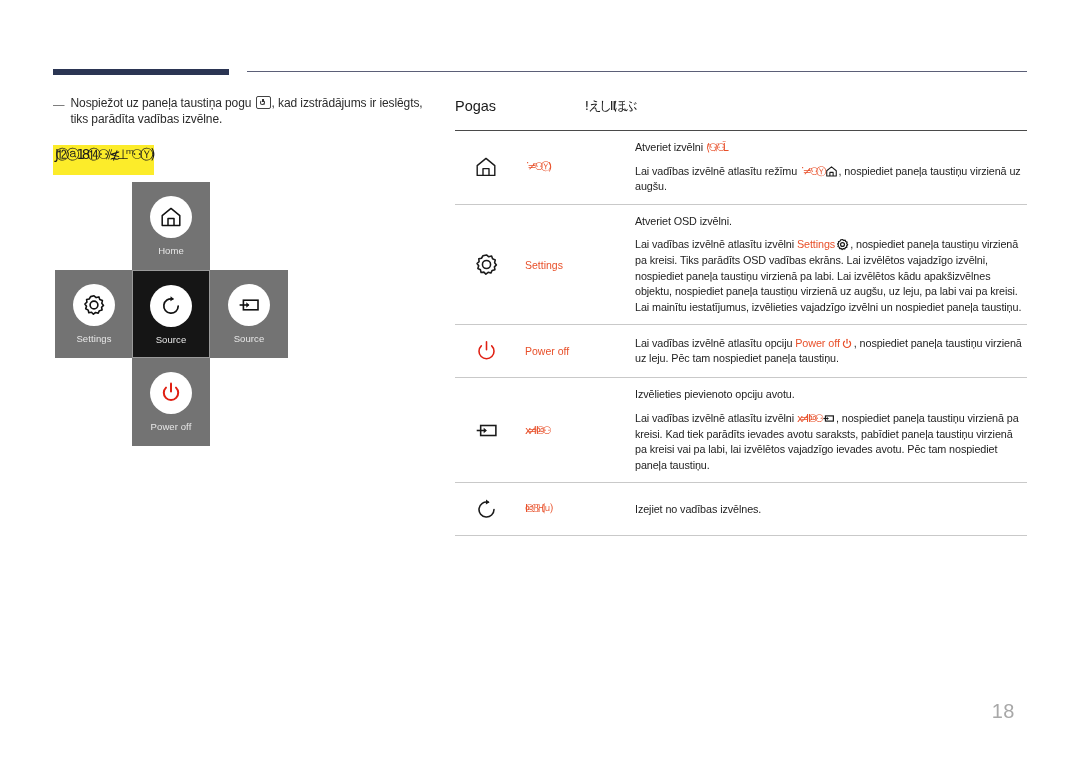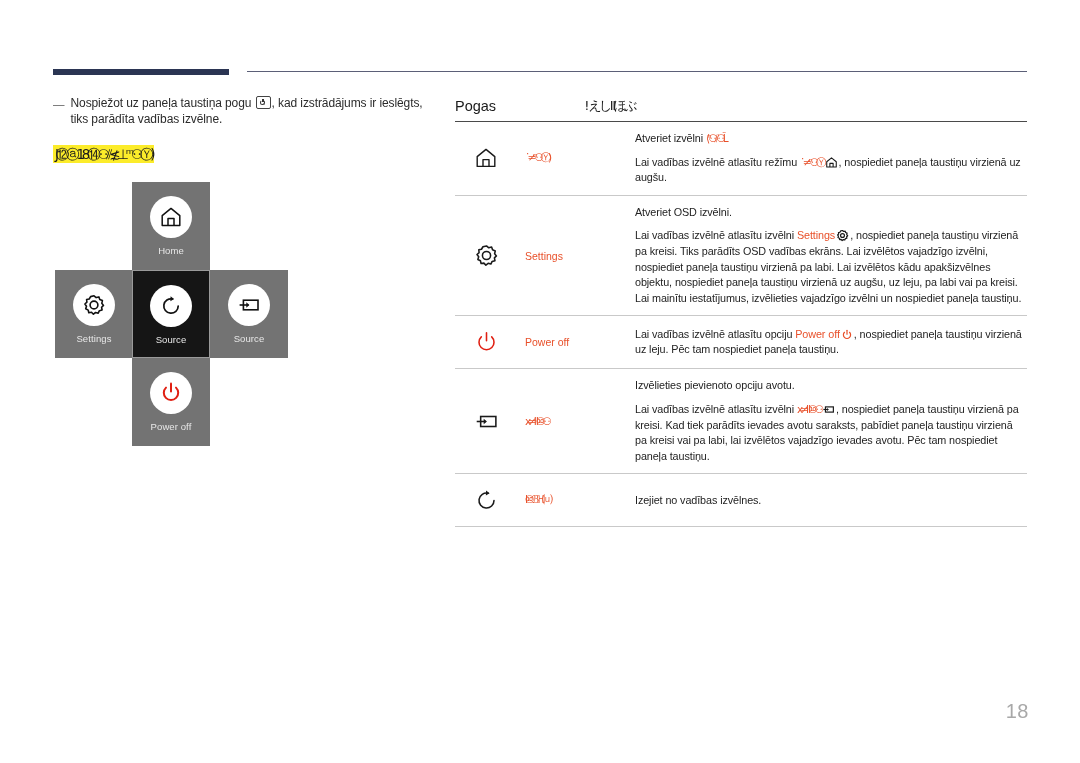--- a/index.html
+++ b/index.html
@@ -86,21 +86,21 @@
     background: #333;
   }
 
   .hl-garbled {
     display: inline-block;
     margin-top: 18px;
     background: #fcec2a;
     color: #1b1b1b;
     font-size: 13.5px;
     line-height: 17px;
-    padding: 1px 2px 0 2px;
+    padding: 1px 2px 12px 2px;
     letter-spacing: -3.2px;
     white-space: nowrap;
     font-family: "DejaVu Sans", sans-serif;
   }
 
   
   #key-diagram {
     position: absolute;
     left: 55px; top: 182px;
     width: 236px; height: 264px;
@@ -140,21 +140,21 @@
 
   
   #table-area {
     position: absolute;
     left: 455px; top: 96px;
     width: 572px;
   }
   .t-head {
     display: flex;
     align-items: flex-end;
-    padding-bottom: 6px;
+    padding-bottom: 15px;
     border-bottom: 1px solid #4a4a4a;
   }
   .t-head .c1 { width: 92px; }
   .t-head .c2 { width: 88px; text-align: right; }
   .t-head .c3 { flex: 1; }
   .head-txt {
     font-size: 14.5px;
     color: #1a1a1a;
   }
   .head-garbled {
@@ -218,21 +218,21 @@
   
   .mini {
     display: inline-block;
     vertical-align: -3px;
     margin: 0 1px;
   }
 
   
   #page-num {
     position: absolute;
-    right: 51px; bottom: 40px;
+    right: 65px; bottom: 40px;
     font-size: 20px;
     color: #a8a8a8;
     letter-spacing: 0.5px;
   }
 </style>
 </head>
 <body>
 
 <div id="top-rules">
   <div class="rule-thick"></div>

